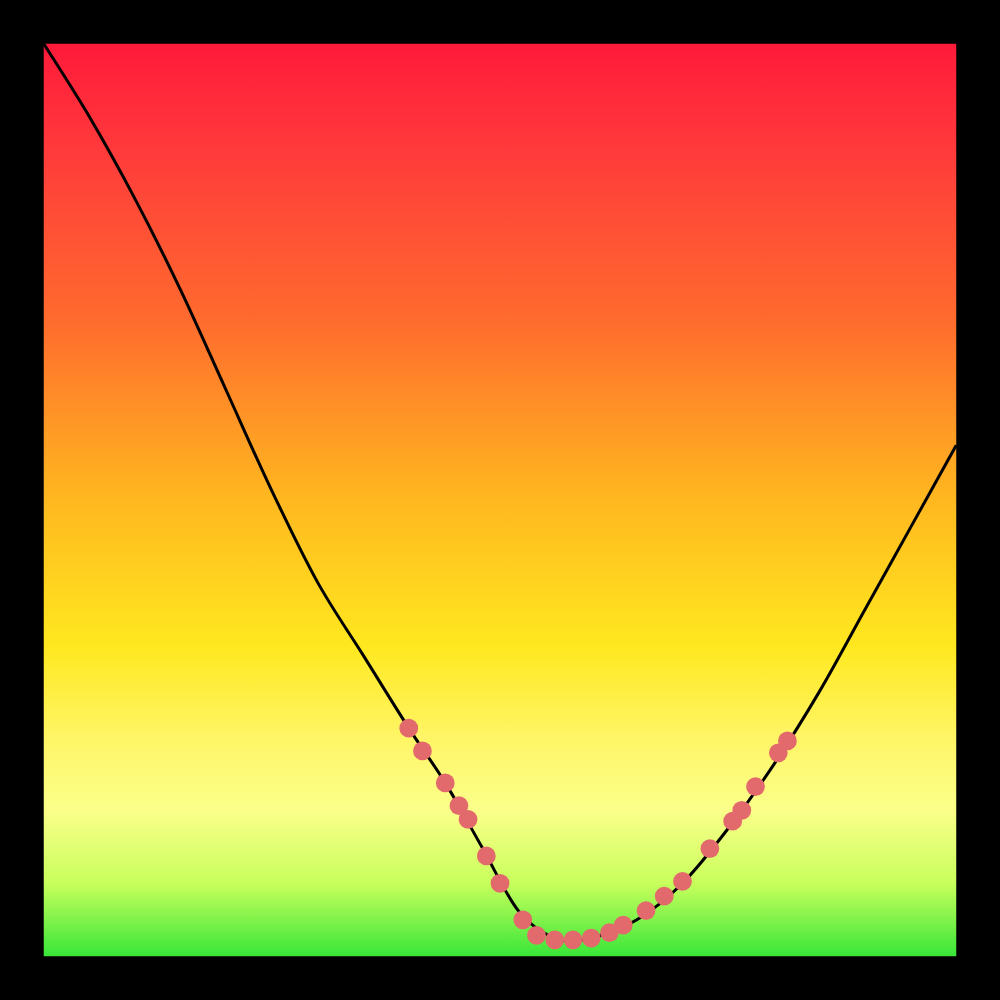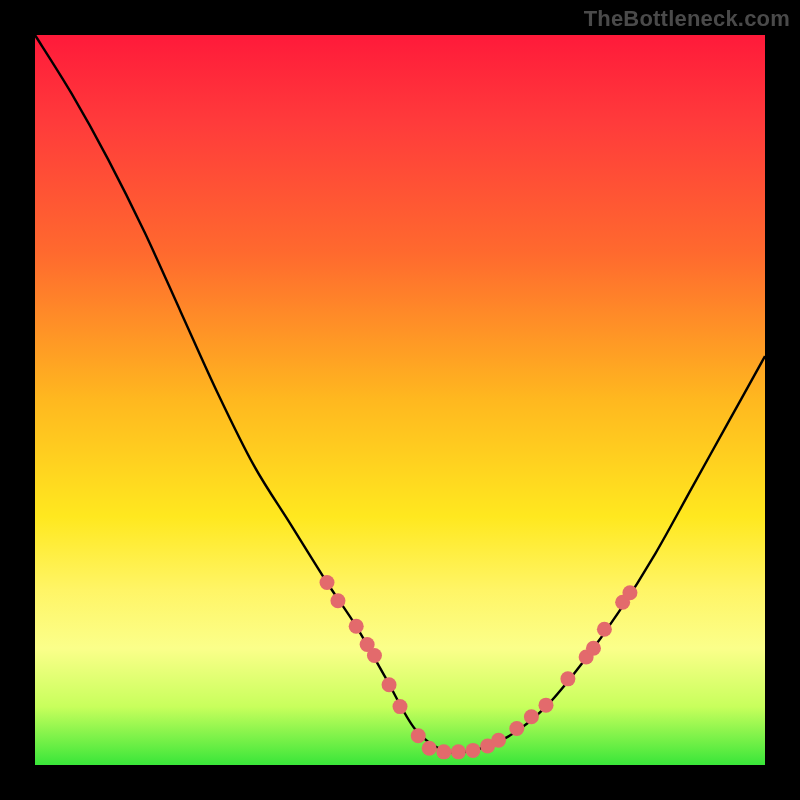--- a/index.html
+++ b/index.html
@@ -93,14 +93,13 @@
           <circle cx="532.9" cy="643.86" r="7.5" class="dot"></circle>
           <circle cx="551.15" cy="621.96" r="7.5" class="dot"></circle>
           <circle cx="558.45" cy="613.2" r="7.5" class="dot"></circle>
           <circle cx="569.4" cy="594.22" r="7.5" class="dot"></circle>
           <circle cx="587.6500000000001" cy="567.21" r="7.5" class="dot"></circle>
           <circle cx="594.9499999999999" cy="557.72" r="7.5" class="dot"></circle>
         </g>
     </svg>
   </div>
 
-  <div class="watermark">TheBottleneck.com</div>
 </div>
 
 </body></html>

